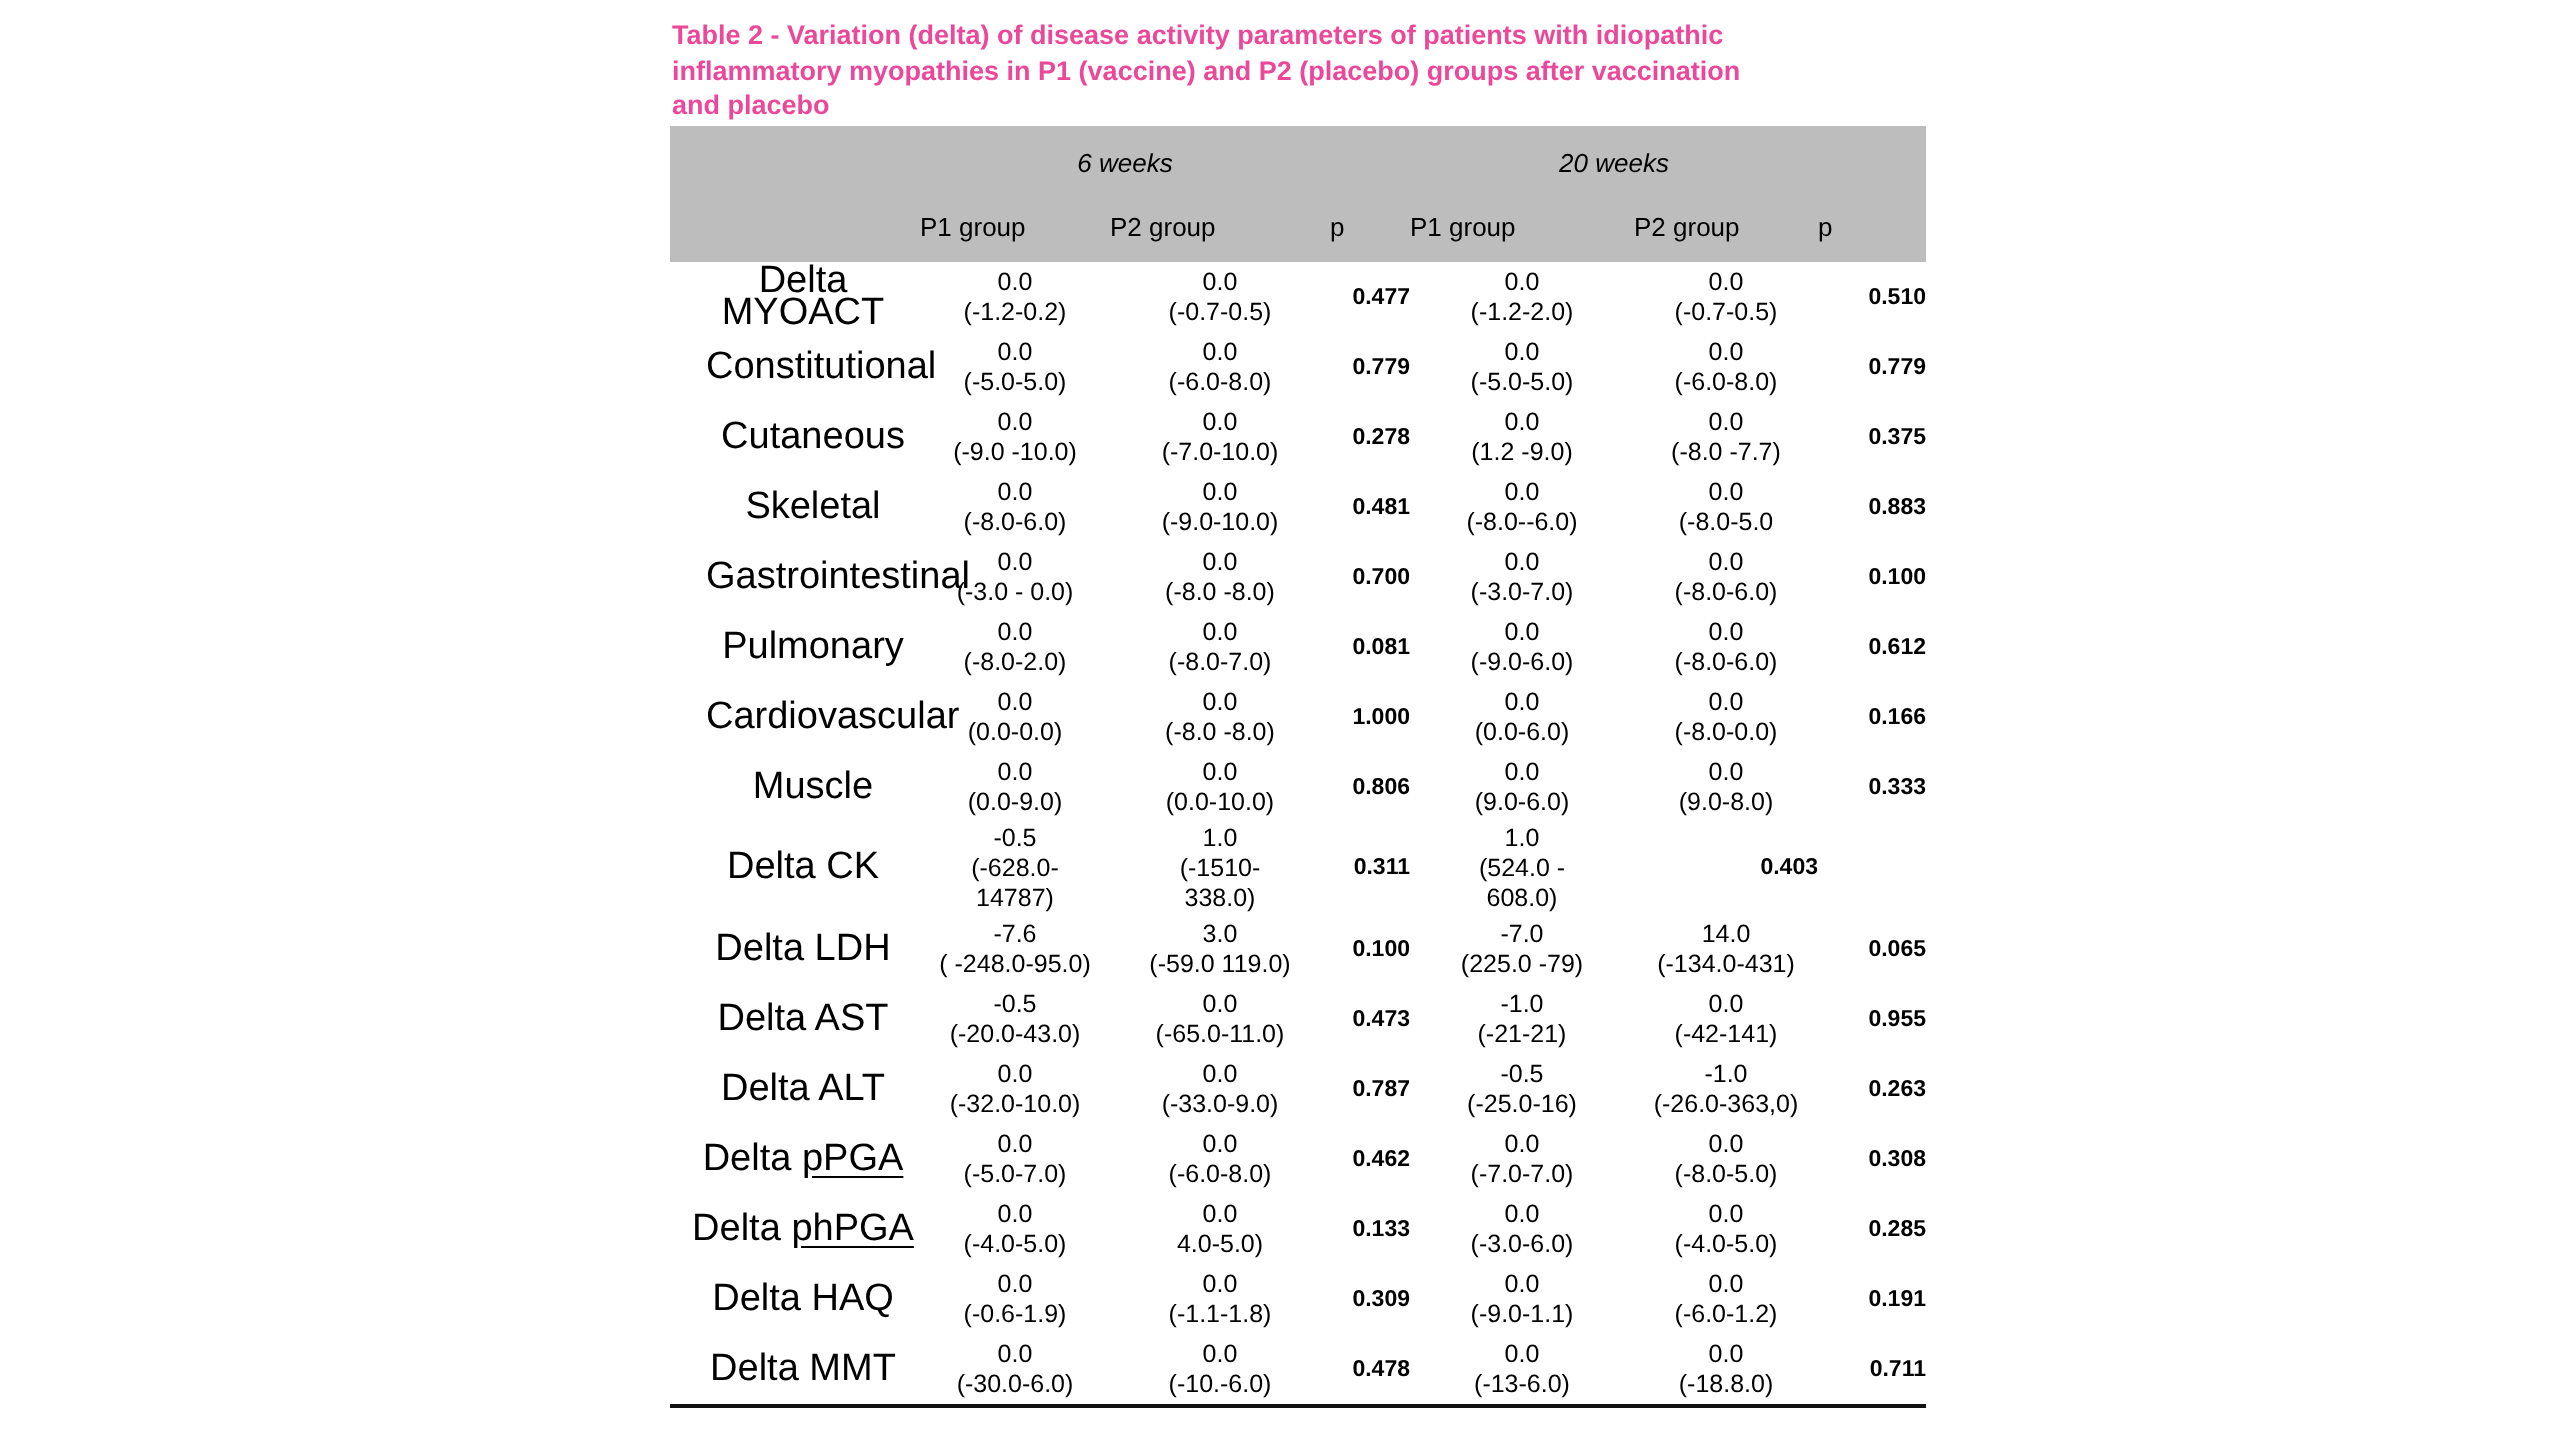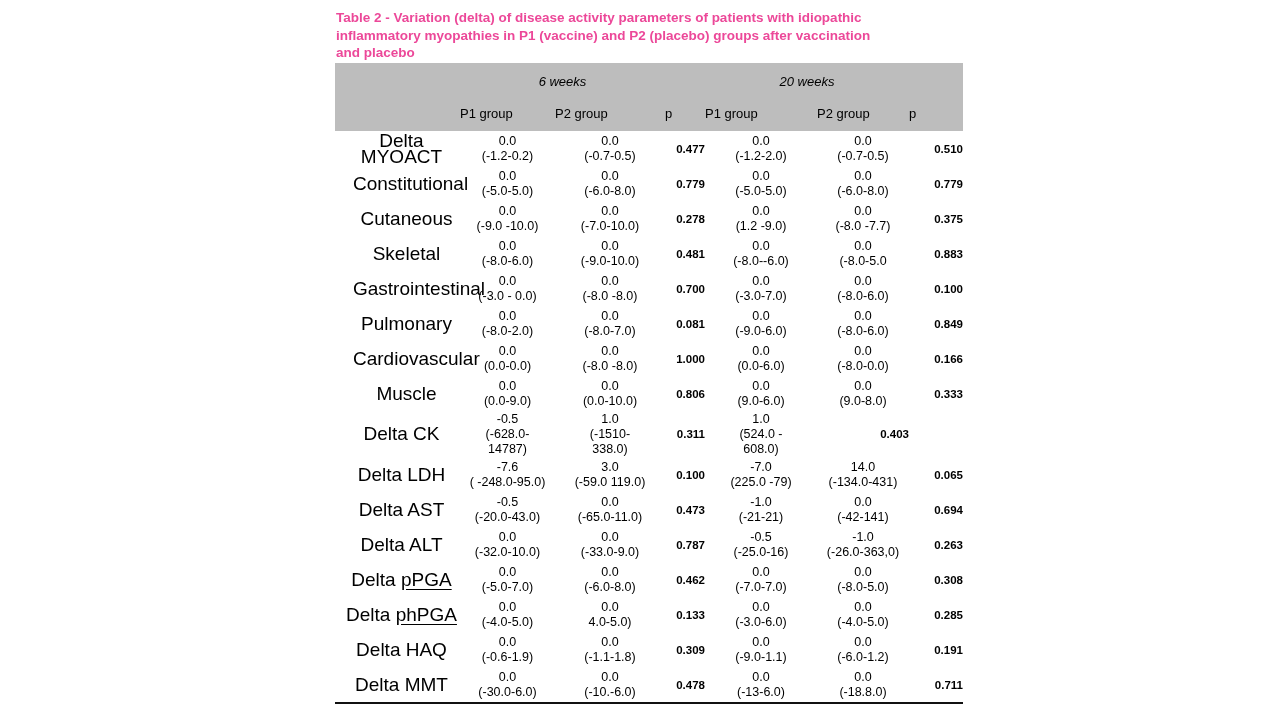--- a/index.html
+++ b/index.html
@@ -169,21 +169,21 @@
           <div class="cell label-cell indent">Pulmonary</div>
           <div class="cell val">0.0
 (-8.0-2.0)</div>
           <div class="cell val">0.0
 (-8.0-7.0)</div>
           <div class="cell pval">0.081</div>
           <div class="cell val">0.0
 (-9.0-6.0)</div>
           <div class="cell val">0.0
 (-8.0-6.0)</div>
-          <div class="cell pval">0.849</div>
+          <div class="cell pval">0.612</div>
         </div>
         <div class="grid-row trow">
           <div class="cell label-cell indent">Cardiovascular</div>
           <div class="cell val">0.0
 (0.0-0.0)</div>
           <div class="cell val">0.0
 (-8.0 -8.0)</div>
           <div class="cell pval">1.000</div>
           <div class="cell val">0.0
 (0.0-6.0)</div>
@@ -235,21 +235,21 @@
           <div class="cell label-cell">Delta AST</div>
           <div class="cell val">-0.5
 (-20.0-43.0)</div>
           <div class="cell val">0.0
 (-65.0-11.0)</div>
           <div class="cell pval">0.473</div>
           <div class="cell val">-1.0
 (-21-21)</div>
           <div class="cell val">0.0
 (-42-141)</div>
-          <div class="cell pval">0.694</div>
+          <div class="cell pval">0.955</div>
         </div>
         <div class="grid-row trow">
           <div class="cell label-cell">Delta ALT</div>
           <div class="cell val">0.0
 (-32.0-10.0)</div>
           <div class="cell val">0.0
 (-33.0-9.0)</div>
           <div class="cell pval">0.787</div>
           <div class="cell val">-0.5
 (-25.0-16)</div>

